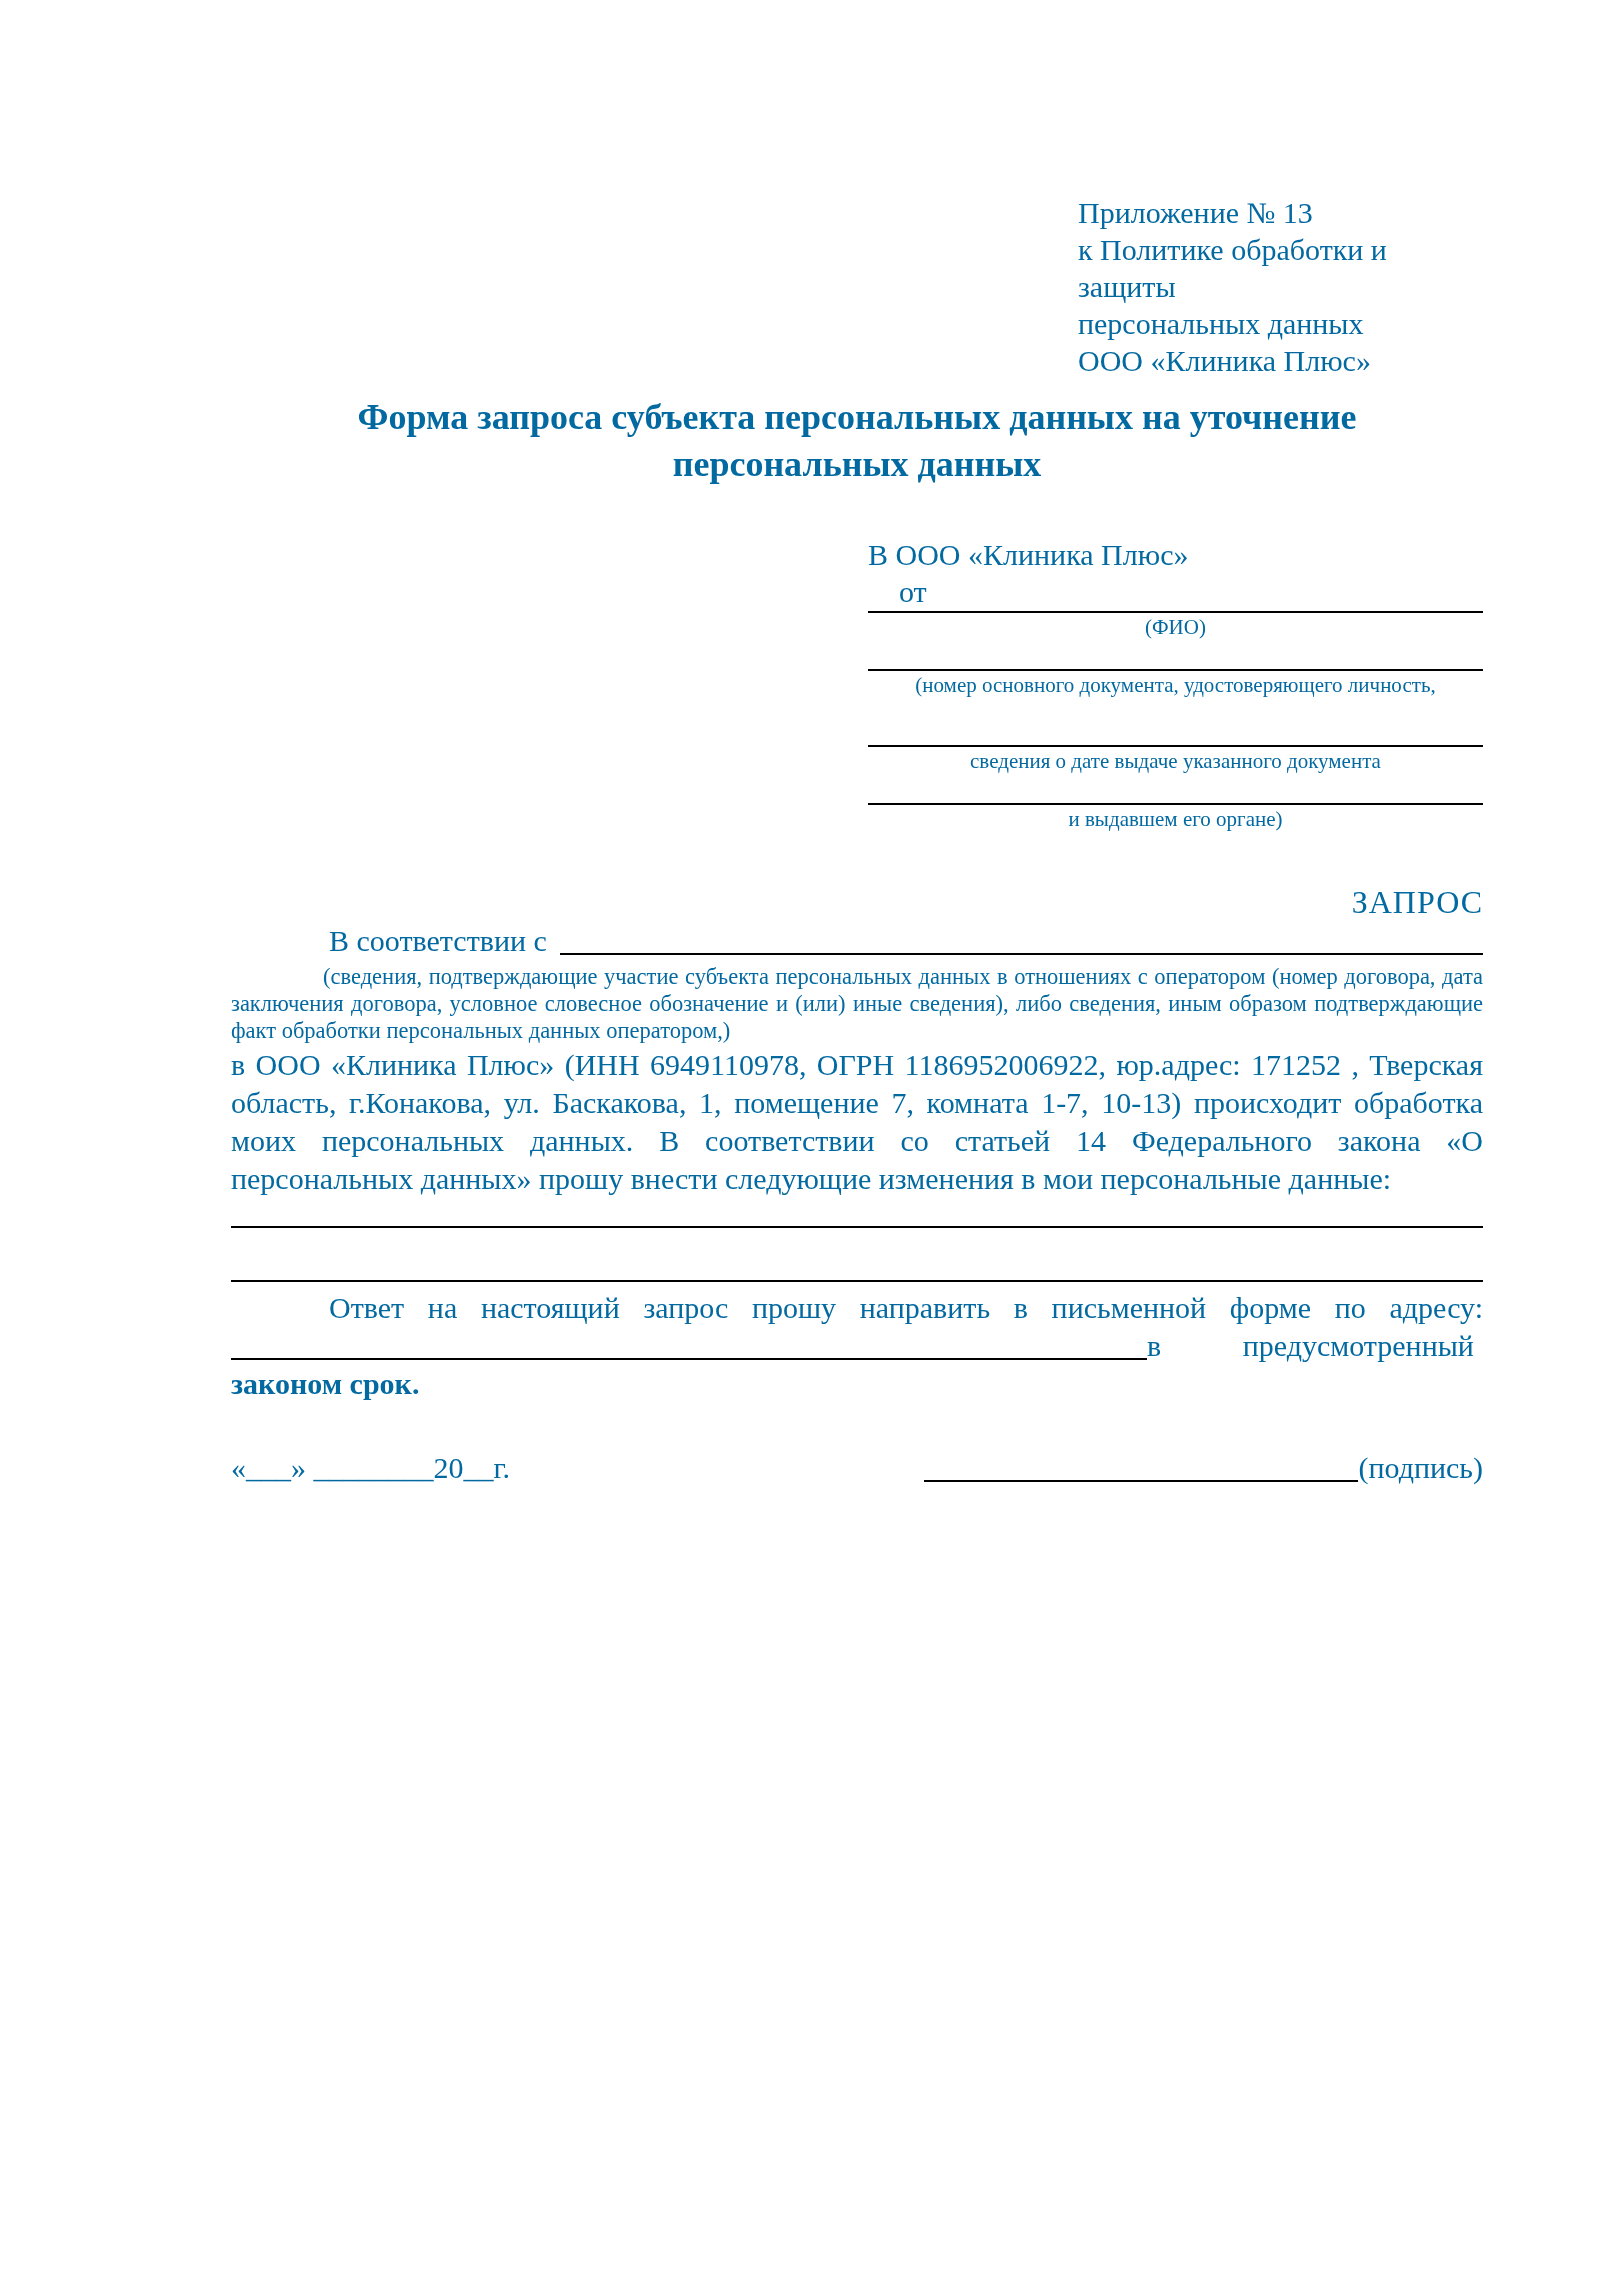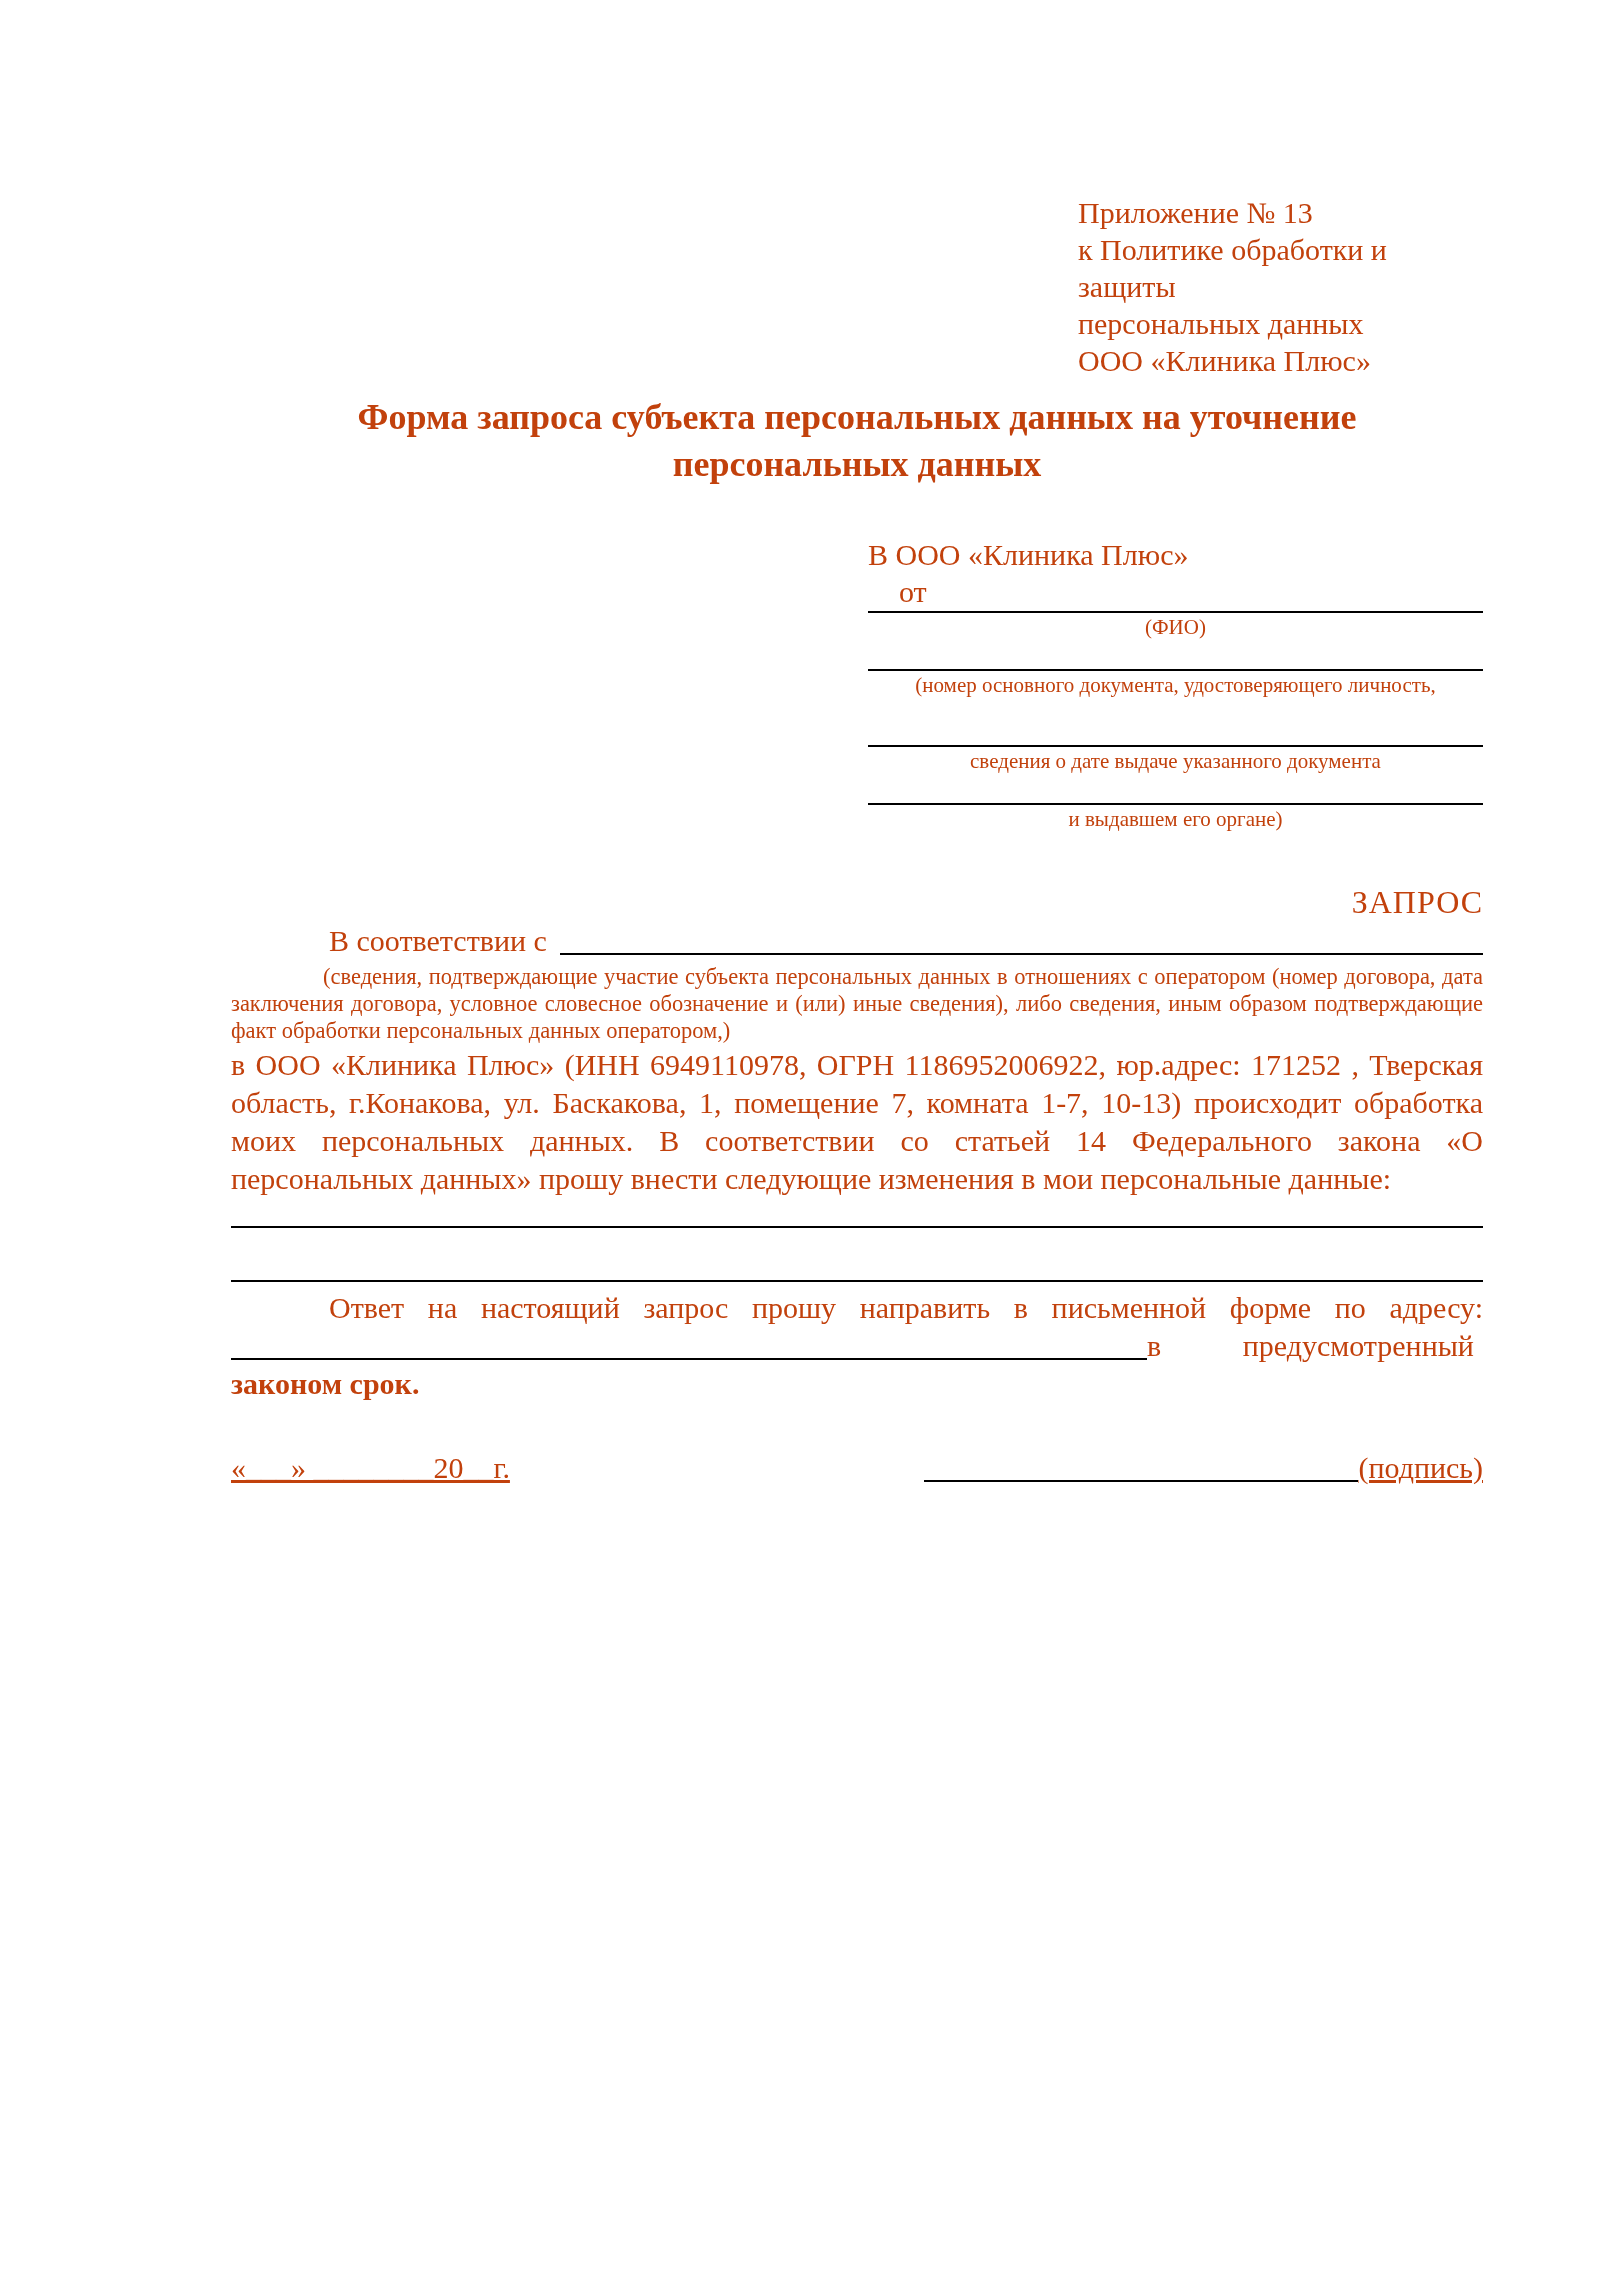--- a/index.html
+++ b/index.html
@@ -1,19 +1,19 @@
 <!DOCTYPE html>
 <html lang="ru"><head>
 <meta charset="utf-8">
 <style>
   html,body { margin:0; padding:0; background:#ffffff; }
   .page {
     position:relative;
     width:1621px; height:2293px;
-    background:#ffffff; color:#c2410c;
+    background:#ffffff; color:#0369a1;
     font-family:"Liberation Serif","DejaVu Serif",serif;
     box-sizing:border-box;
     padding:194px 138px 0 231px;
     overflow:hidden;
   }
   
   .header-note { margin-left:847px; font-size:30px; line-height:37px; }
   
   .title {
     margin:14.7px auto 0; width:1117px;
@@ -45,21 +45,21 @@
     margin:6.9px 0 0; font-size:30px; line-height:38px;
     text-indent:98px; text-align:justify; text-align-last:justify;
   }
   .reply-row { display:flex; font-size:30px; line-height:38px; }
   .reply-fill { flex:0 0 auto; width:916px; border-bottom:2.9px solid #000; margin-bottom:4.9px; }
   .reply-suffix { flex:1; word-spacing:74px; }
   .reply-tail { margin:0; font-size:30px; line-height:38px;font-weight:bold; }
   
   .footer-row {
     display:flex; justify-content:space-between; align-items:flex-end;
-    margin-top:46px; font-size:30px; line-height:38px;text-decoration:underline;
+    margin-top:46px; font-size:30px; line-height:38px;
   }
   .sig-group { display:flex; align-items:baseline; width:559px; }
   .sig-fill { flex:1; border-bottom:2.9px solid #000; align-self:stretch; margin-bottom:4.9px; }
 </style>
 </head>
 <body>
 
 <div class="page">
 
   <div class="header-note">

